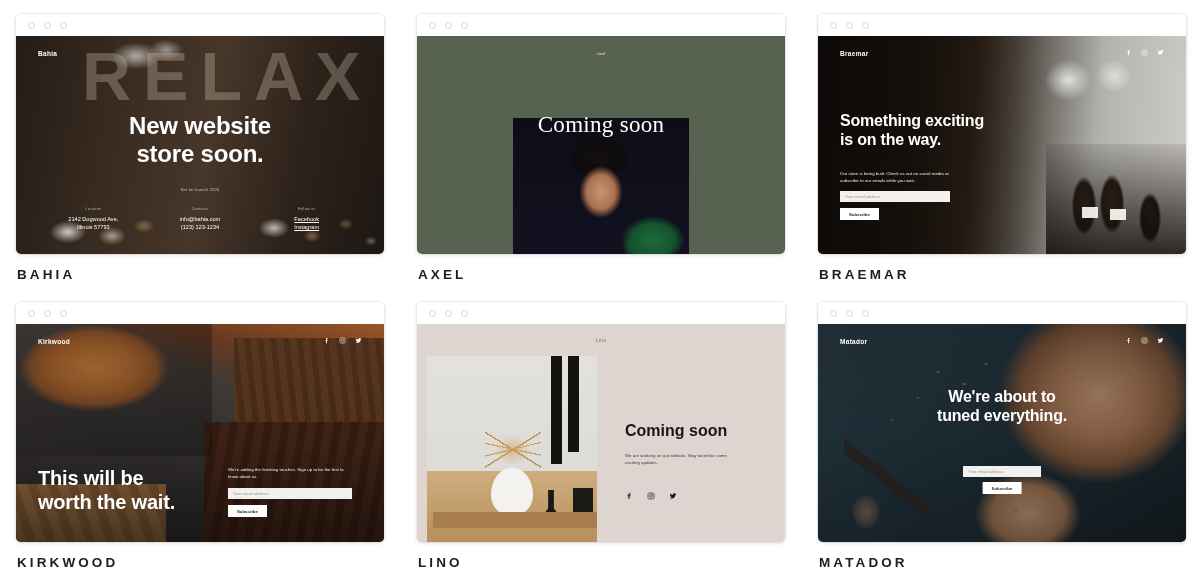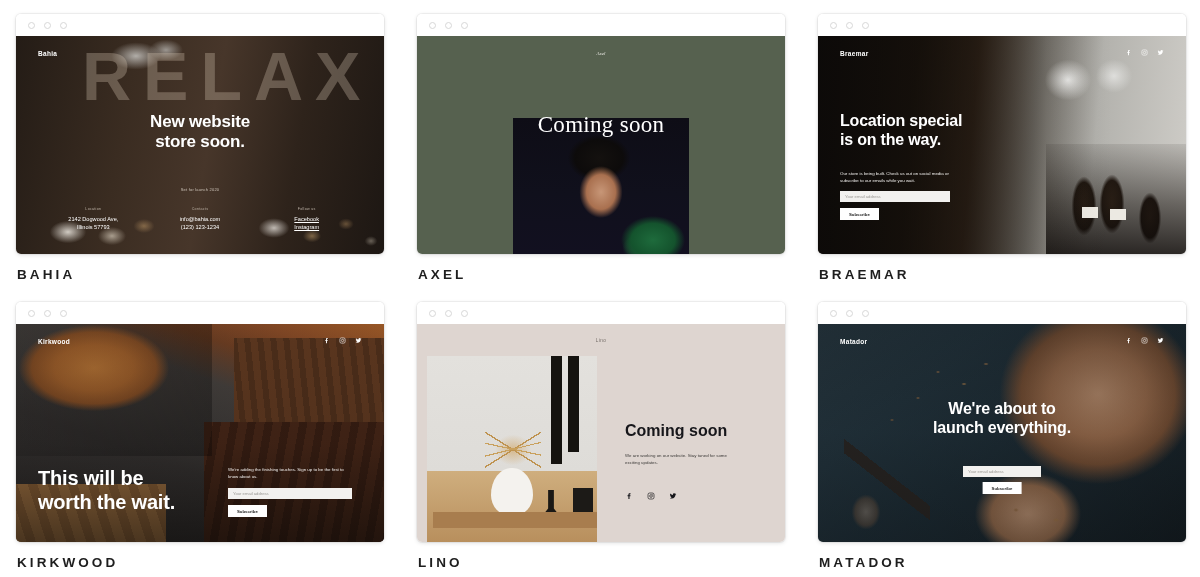--- a/index.html
+++ b/index.html
@@ -75,21 +75,21 @@
       radial-gradient(ellipse 40px 22px at 120px 20px, rgba(198,196,192,.85), transparent 62%),
       radial-gradient(ellipse 26px 16px at 150px 14px, rgba(186,184,180,.75), transparent 65%),
       linear-gradient(100deg, #241c16 0%, #3a2c21 30%, #47362a 52%, #2e231b 74%, #1d1713 100%);
   }
   .relax {
     position: absolute; top: 6px; left: 66px; width: 300px;
     font-size: 68px; font-weight: bold; letter-spacing: 12px;
     color: rgba(222,206,186,.30); line-height: 1;
     font-family: "Liberation Sans", sans-serif;
   }
-  .bahia-h { top: 76px; left: 0; right: 0; text-align: center; font-size: 17px; }
+  .bahia-h { top: 76px; left: 0; right: 0; text-align: center; font-size: 24px; }
   .bahia-launch {
     position: absolute; top: 151px; left: 0; right: 0; text-align: center;
     font-size: 4px; color: #cdc4b9; letter-spacing: .2px;
   }
   .bahia-cols {
     position: absolute; bottom: 22px; left: 24px; right: 24px;
     display: grid; grid-template-columns: 1fr 1fr 1fr; text-align: center;
   }
   .bahia-lbl { font-size: 3.6px; color: #bdb2a6; margin-bottom: 4px; letter-spacing: .3px; }
   .bahia-val { font-size: 5.6px; color: #fff; line-height: 1.55; }
@@ -229,21 +229,21 @@
       radial-gradient(ellipse 4px 3px at 198px 186px, #9c7046, transparent 70%),
       radial-gradient(ellipse 5px 3px at 238px 196px, #a97b4c, transparent 70%);
   }
   .mat-tool {
     position: absolute; left: 26px; top: 96px; width: 86px; height: 112px;
     background:
       linear-gradient(38deg, transparent 44%, #2b2724 44%, #2b2724 52%, transparent 52%),
       radial-gradient(ellipse 18px 22px at 22px 92px, #6f6a63 0%, #4a453f 60%, transparent 80%);
   }
   .mat-scrim { background: linear-gradient(180deg, rgba(10,12,14,.30) 0%, rgba(10,12,14,.22) 50%, rgba(8,10,12,.34) 100%); }
-  .mat-h { top: 76px; left: 0; right: 0; text-align: center; font-size: 16px; }
+  .mat-h { top: 64px; left: 0; right: 0; text-align: center; font-size: 16px; }
   .mat-field { position: absolute; left: 50%; transform: translateX(-50%); top: 142px; width: 78px; }
   .mat-btn { position: absolute; left: 50%; transform: translateX(-50%); top: 158px; }
 </style>
 </head>
 <body>
 
 <div class="grid">
 
   <div class="tile">
     <div class="card">
@@ -333,21 +333,21 @@
                 <circle cx="17.2" cy="6.8" r="1.2" fill="#ffffff" stroke="none"></circle>
               </svg>
             </span>
           <span>
               <svg viewBox="0 0 24 24" fill="#ffffff">
                 <path d="M22 5.8c-.7.32-1.5.54-2.3.64.83-.5 1.46-1.3 1.76-2.24-.78.46-1.64.8-2.55.98A4 4 0 0 0 11.9 8.8 11.4 11.4 0 0 1 3.6 4.6a4 4 0 0 0 1.24 5.34 4 4 0 0 1-1.8-.5v.05a4 4 0 0 0 3.2 3.92c-.57.15-1.2.18-1.8.07a4 4 0 0 0 3.73 2.78A8 8 0 0 1 2 18.0a11.3 11.3 0 0 0 6.13 1.8c7.36 0 11.38-6.1 11.38-11.38v-.52A8 8 0 0 0 22 5.8z"></path>
               </svg>
             </span>
         </div>
         <div class="hero-h brae-h">
-          <div>Location special</div>
+          <div>Something exciting</div>
           <div>is on the way.</div>
         </div>
         <div class="body-s brae-body">Our store is being built. Check us out on social media or subscribe to our emails while you wait.</div>
         <div class="field brae-field">Your email address</div>
         <div class="btn brae-btn">Subscribe</div>
       </div>
     </div>
     <div class="tpl-name">BRAEMAR</div>
   </div>
 
@@ -469,21 +469,21 @@
               </svg>
             </span>
           <span>
               <svg viewBox="0 0 24 24" fill="#ffffff">
                 <path d="M22 5.8c-.7.32-1.5.54-2.3.64.83-.5 1.46-1.3 1.76-2.24-.78.46-1.64.8-2.55.98A4 4 0 0 0 11.9 8.8 11.4 11.4 0 0 1 3.6 4.6a4 4 0 0 0 1.24 5.34 4 4 0 0 1-1.8-.5v.05a4 4 0 0 0 3.2 3.92c-.57.15-1.2.18-1.8.07a4 4 0 0 0 3.73 2.78A8 8 0 0 1 2 18.0a11.3 11.3 0 0 0 6.13 1.8c7.36 0 11.38-6.1 11.38-11.38v-.52A8 8 0 0 0 22 5.8z"></path>
               </svg>
             </span>
         </div>
         <div class="hero-h mat-h">
           <div>We're about to</div>
-          <div>launch everything.</div>
+          <div>tuned everything.</div>
         </div>
         <div class="field mat-field">Your email address</div>
         <div class="btn mat-btn">Subscribe</div>
       </div>
     </div>
     <div class="tpl-name">MATADOR</div>
   </div>
 
 </div>
 

